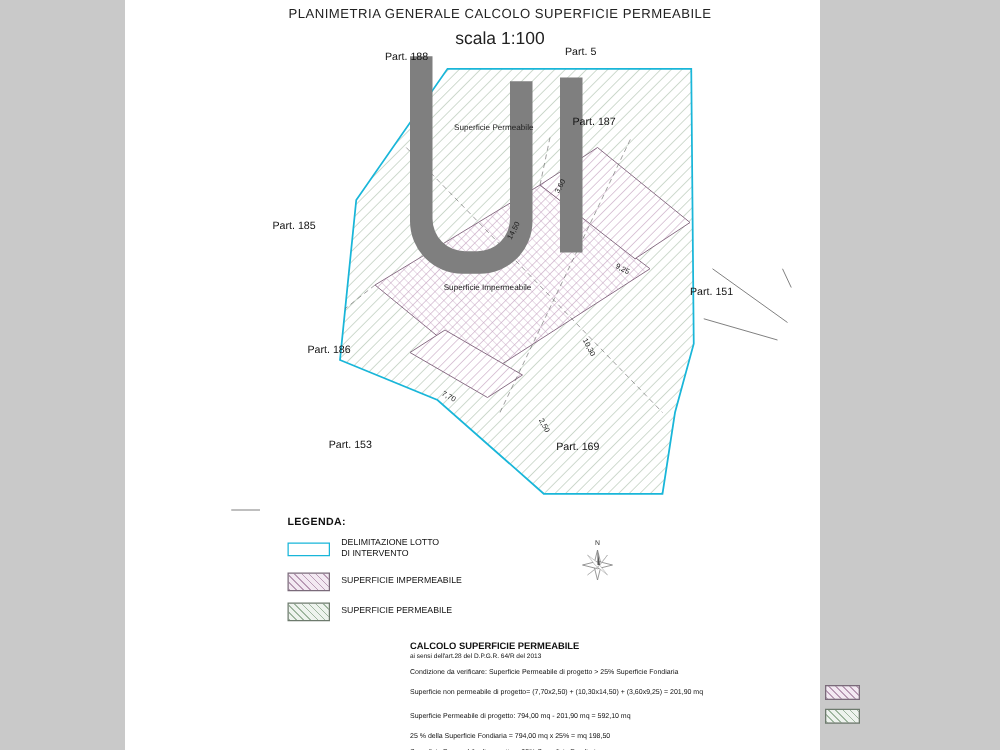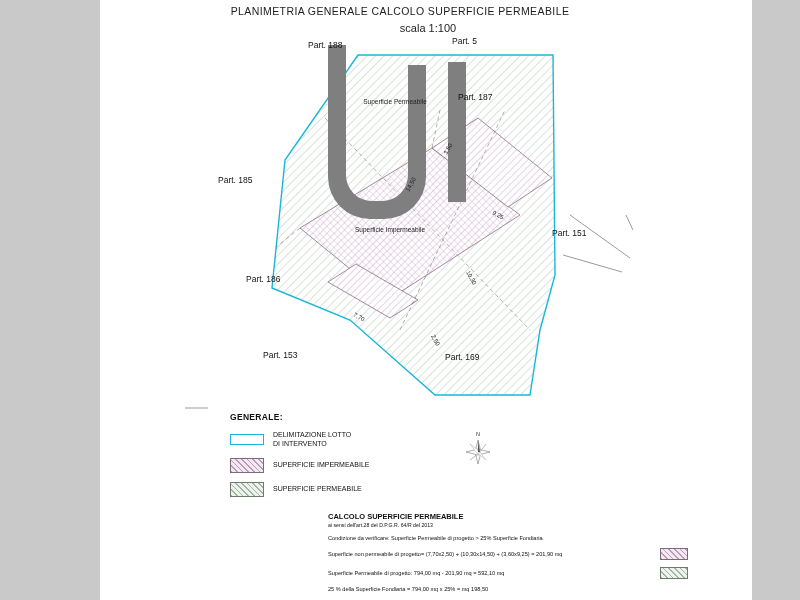--- a/index.html
+++ b/index.html
@@ -2,30 +2,30 @@
 <html><head>
 <meta charset="utf-8">
 <style>
   html,body{margin:0;padding:0;}
   body{
     width:800px;height:600px;overflow:hidden;
     background:#c9c9c9;
     font-family:"Liberation Sans", sans-serif;
   }
   #sheet{
-    position:absolute;left:100px;top:0;width:652px;height:600px;
+    position:absolute;left:100px;top:0;width:556px;height:600px;
     background:#ffffff;
   }
   .t{position:absolute;white-space:pre;color:#1a1a1a;}
   #title{
     left:0;top:5px;width:600px;text-align:center;
     font-size:10.5px;letter-spacing:.4px;color:#222;
   }
   #subtitle{
-    left:0;top:22px;width:600px;text-align:center;font-size:11px;color:#222;margin-left:28px;
+    left:0;top:22px;width:600px;text-align:center;font-size:14px;color:#222;
   }
   svg{position:absolute;left:0;top:0;width:600px;height:600px;}
   .lab{font-size:8.5px;fill:#111;font-family:"Liberation Sans", sans-serif;}
   .dim{font-size:6px;fill:#222;font-family:"Liberation Sans", sans-serif;}
   .inner-lab{font-size:6.5px;fill:#222;font-family:"Liberation Sans", sans-serif;}
   
   #legend{position:absolute;left:130px;top:412px;width:460px;}
   #legend .head{font-size:8.5px;font-weight:bold;color:#111;letter-spacing:.3px;}
   .lrow{display:flex;align-items:center;margin-top:9px;}
   .sw{width:32px;height:13px;margin-right:9px;flex:0 0 auto;}
@@ -129,21 +129,21 @@
       <polygon points="-12,0 0,3 12,0 0,-3" fill="#ffffff" stroke="#777" stroke-width="0.6"></polygon>
       <polygon points="-8,-8 0,-2 8,8 -2,0" fill="#ffffff" stroke="#aaa" stroke-width="0.5"></polygon>
       <polygon points="8,-8 2,0 -8,8 0,2" fill="#ffffff" stroke="#aaa" stroke-width="0.5"></polygon>
       <polygon points="0,-12 2,0 0,0" fill="#555"></polygon>
     </g>
 
     <line x1="85" y1="408" x2="108" y2="408" stroke="#999" stroke-width="1"></line>
   </svg>
 
   <div id="legend">
-    <div class="head">GENERALE:</div>
+    <div class="head">LEGENDA:</div>
 
     <div class="lrow">
       <div class="sw lotto"></div>
       <div class="ltxt">
         <div>DELIMITAZIONE LOTTO</div>
         <div>DI INTERVENTO</div>
       </div>
     </div>
 
     <div class="lrow">

